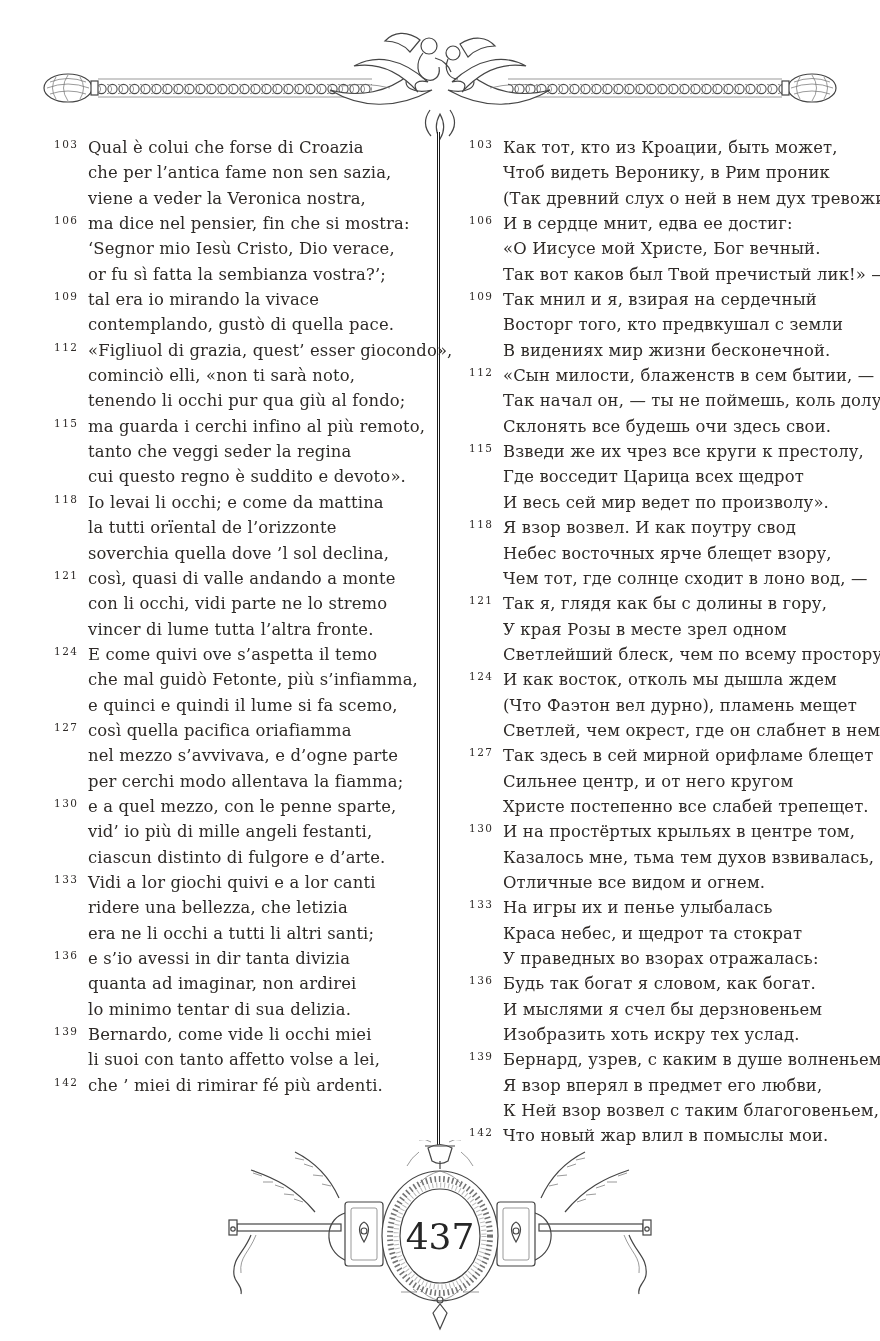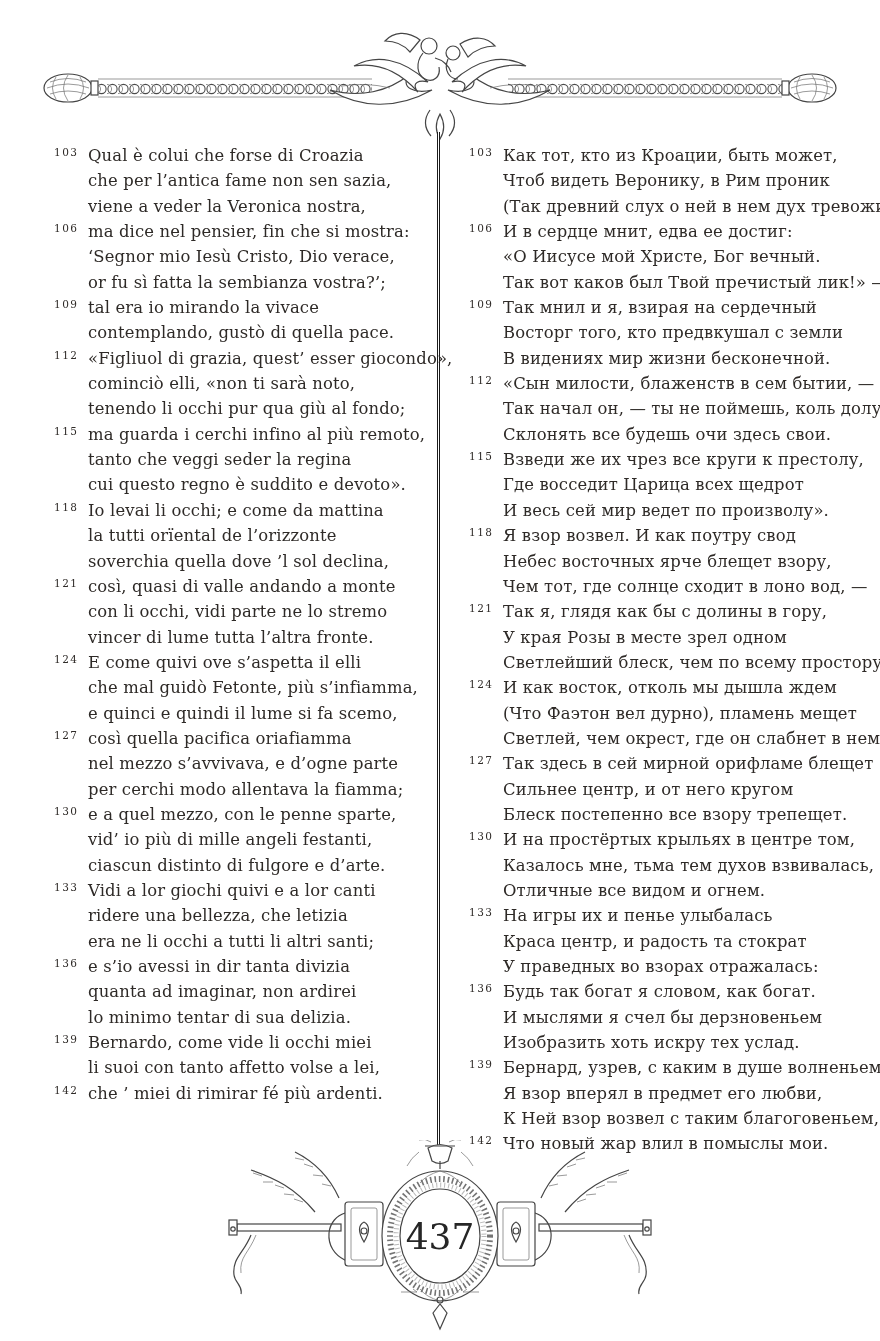--- a/index.html
+++ b/index.html
@@ -8,21 +8,21 @@
     background:#ffffff; color:#2e2a27;
     font-family:"DejaVu Serif", serif;
   }
   .header-orn { position:absolute; left:30px; top:26px; width:820px; height:118px; }
   .footer-orn { position:absolute; left:215px; top:1140px; width:450px; height:195px; }
   .divider {
     position:absolute; left:437px; top:132px; width:3px; height:1026px;
     border-left:1.5px solid #1c1c1c; border-right:1.5px solid #1c1c1c;
     box-sizing:border-box; background:#ffffff;
   }
-  .column { position:absolute; top:146px; }
+  .column { position:absolute; top:138px; }
   .col-it { left:54px;  width:382px; }
   .col-ru { left:469px; width:404px; }
   .vline { height:25.35px; white-space:nowrap; }
   .vnum {
     display:inline-block; width:34px; font-size:10.5px; letter-spacing:1.5px;
     vertical-align:5px; color:#2e2a27;
   }
   .vtext { font-size:16.4px; letter-spacing:0.15px; color:#2e2a27; }
   svg .thin  { stroke:#6f6f6f; stroke-width:0.7; fill:none; }
   svg .line  { stroke:#454545; stroke-width:1.2; fill:none; }
@@ -99,21 +99,21 @@
       <div class="vline"><span class="vnum"></span><span class="vtext">tenendo li occhi pur qua giù al fondo;</span></div>
       <div class="vline"><span class="vnum">115</span><span class="vtext">ma guarda i cerchi infino al più remoto,</span></div>
       <div class="vline"><span class="vnum"></span><span class="vtext">tanto che veggi seder la regina</span></div>
       <div class="vline"><span class="vnum"></span><span class="vtext">cui questo regno è suddito e devoto».</span></div>
       <div class="vline"><span class="vnum">118</span><span class="vtext">Io levai li occhi; e come da mattina</span></div>
       <div class="vline"><span class="vnum"></span><span class="vtext">la tutti orïental de l’orizzonte</span></div>
       <div class="vline"><span class="vnum"></span><span class="vtext">soverchia quella dove ’l sol declina,</span></div>
       <div class="vline"><span class="vnum">121</span><span class="vtext">così, quasi di valle andando a monte</span></div>
       <div class="vline"><span class="vnum"></span><span class="vtext">con li occhi, vidi parte ne lo stremo</span></div>
       <div class="vline"><span class="vnum"></span><span class="vtext">vincer di lume tutta l’altra fronte.</span></div>
-      <div class="vline"><span class="vnum">124</span><span class="vtext">E come quivi ove s’aspetta il elli</span></div>
+      <div class="vline"><span class="vnum">124</span><span class="vtext">E come quivi ove s’aspetta il temo</span></div>
       <div class="vline"><span class="vnum"></span><span class="vtext">che mal guidò Fetonte, più s’infiamma,</span></div>
       <div class="vline"><span class="vnum"></span><span class="vtext">e quinci e quindi il lume si fa scemo,</span></div>
       <div class="vline"><span class="vnum">127</span><span class="vtext">così quella pacifica oriafiamma</span></div>
       <div class="vline"><span class="vnum"></span><span class="vtext">nel mezzo s’avvivava, e d’ogne parte</span></div>
       <div class="vline"><span class="vnum"></span><span class="vtext">per cerchi modo allentava la fiamma;</span></div>
       <div class="vline"><span class="vnum">130</span><span class="vtext">e a quel mezzo, con le penne sparte,</span></div>
       <div class="vline"><span class="vnum"></span><span class="vtext">vid’ io più di mille angeli festanti,</span></div>
       <div class="vline"><span class="vnum"></span><span class="vtext">ciascun distinto di fulgore e d’arte.</span></div>
       <div class="vline"><span class="vnum">133</span><span class="vtext">Vidi a lor giochi quivi e a lor canti</span></div>
       <div class="vline"><span class="vnum"></span><span class="vtext">ridere una bellezza, che letizia</span></div>
@@ -146,26 +146,26 @@
       <div class="vline"><span class="vnum"></span><span class="vtext">Небес восточных ярче блещет взору,</span></div>
       <div class="vline"><span class="vnum"></span><span class="vtext">Чем тот, где солнце сходит в лоно вод, —</span></div>
       <div class="vline"><span class="vnum">121</span><span class="vtext">Так я, глядя как бы с долины в гору,</span></div>
       <div class="vline"><span class="vnum"></span><span class="vtext">У края Розы в месте зрел одном</span></div>
       <div class="vline"><span class="vnum"></span><span class="vtext">Светлейший блеск, чем по всему простору.</span></div>
       <div class="vline"><span class="vnum">124</span><span class="vtext">И как восток, отколь мы дышла ждем</span></div>
       <div class="vline"><span class="vnum"></span><span class="vtext">(Что Фаэтон вел дурно), пламень мещет</span></div>
       <div class="vline"><span class="vnum"></span><span class="vtext">Светлей, чем окрест, где он слабнет в нем, —</span></div>
       <div class="vline"><span class="vnum">127</span><span class="vtext">Так здесь в сей мирной орифламе блещет</span></div>
       <div class="vline"><span class="vnum"></span><span class="vtext">Сильнее центр, и от него кругом</span></div>
-      <div class="vline"><span class="vnum"></span><span class="vtext">Блеск постепенно все взору трепещет.</span></div>
+      <div class="vline"><span class="vnum"></span><span class="vtext">Христе постепенно все слабей трепещет.</span></div>
       <div class="vline"><span class="vnum">130</span><span class="vtext">И на простёртых крыльях в центре том,</span></div>
       <div class="vline"><span class="vnum"></span><span class="vtext">Казалось мне, тьма тем духов взвивалась,</span></div>
       <div class="vline"><span class="vnum"></span><span class="vtext">Отличные все видом и огнем.</span></div>
       <div class="vline"><span class="vnum">133</span><span class="vtext">На игры их и пенье улыбалась</span></div>
-      <div class="vline"><span class="vnum"></span><span class="vtext">Краса центр, и радость та стократ</span></div>
+      <div class="vline"><span class="vnum"></span><span class="vtext">Краса небес, и щедрот та стократ</span></div>
       <div class="vline"><span class="vnum"></span><span class="vtext">У праведных во взорах отражалась:</span></div>
       <div class="vline"><span class="vnum">136</span><span class="vtext">Будь так богат я словом, как богат.</span></div>
       <div class="vline"><span class="vnum"></span><span class="vtext">И мыслями я счел бы дерзновеньем</span></div>
       <div class="vline"><span class="vnum"></span><span class="vtext">Изобразить хоть искру тех услад.</span></div>
       <div class="vline"><span class="vnum">139</span><span class="vtext">Бернард, узрев, с каким в душе волненьем</span></div>
       <div class="vline"><span class="vnum"></span><span class="vtext">Я взор вперял в предмет его любви,</span></div>
       <div class="vline"><span class="vnum"></span><span class="vtext">К Ней взор возвел с таким благоговеньем,</span></div>
       <div class="vline"><span class="vnum">142</span><span class="vtext">Что новый жар влил в помыслы мои.</span></div>
     </section>
 

